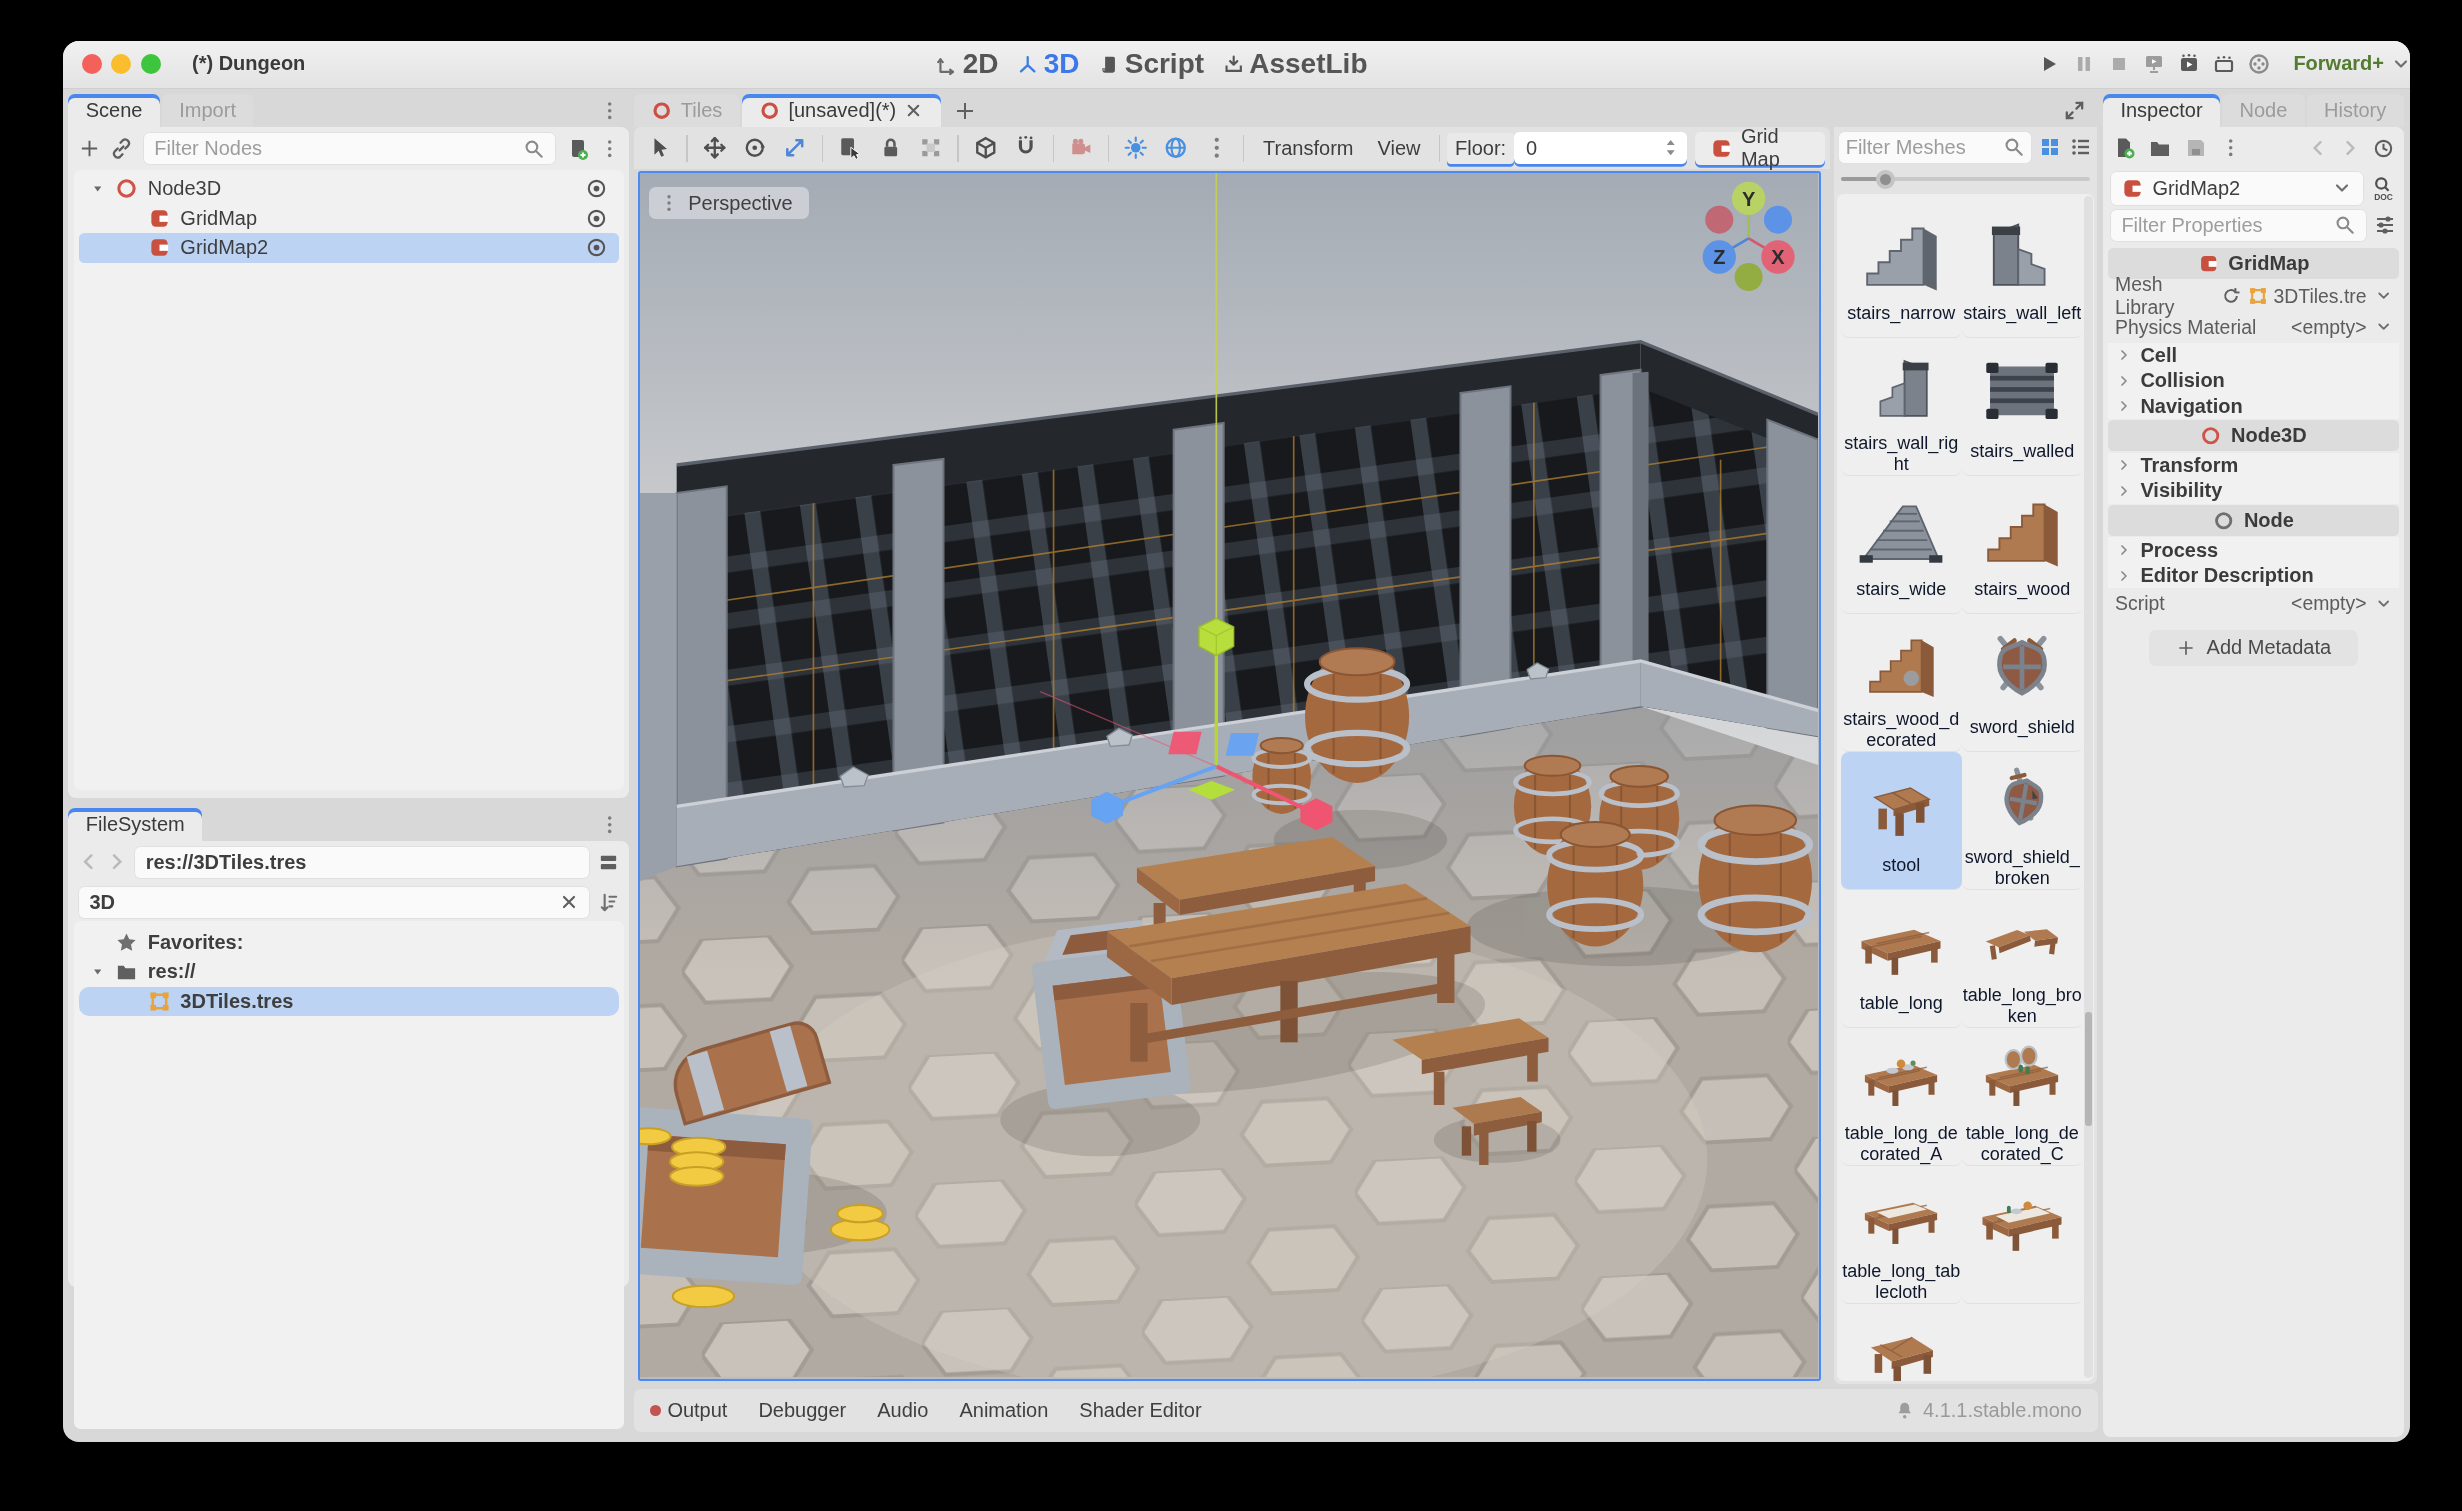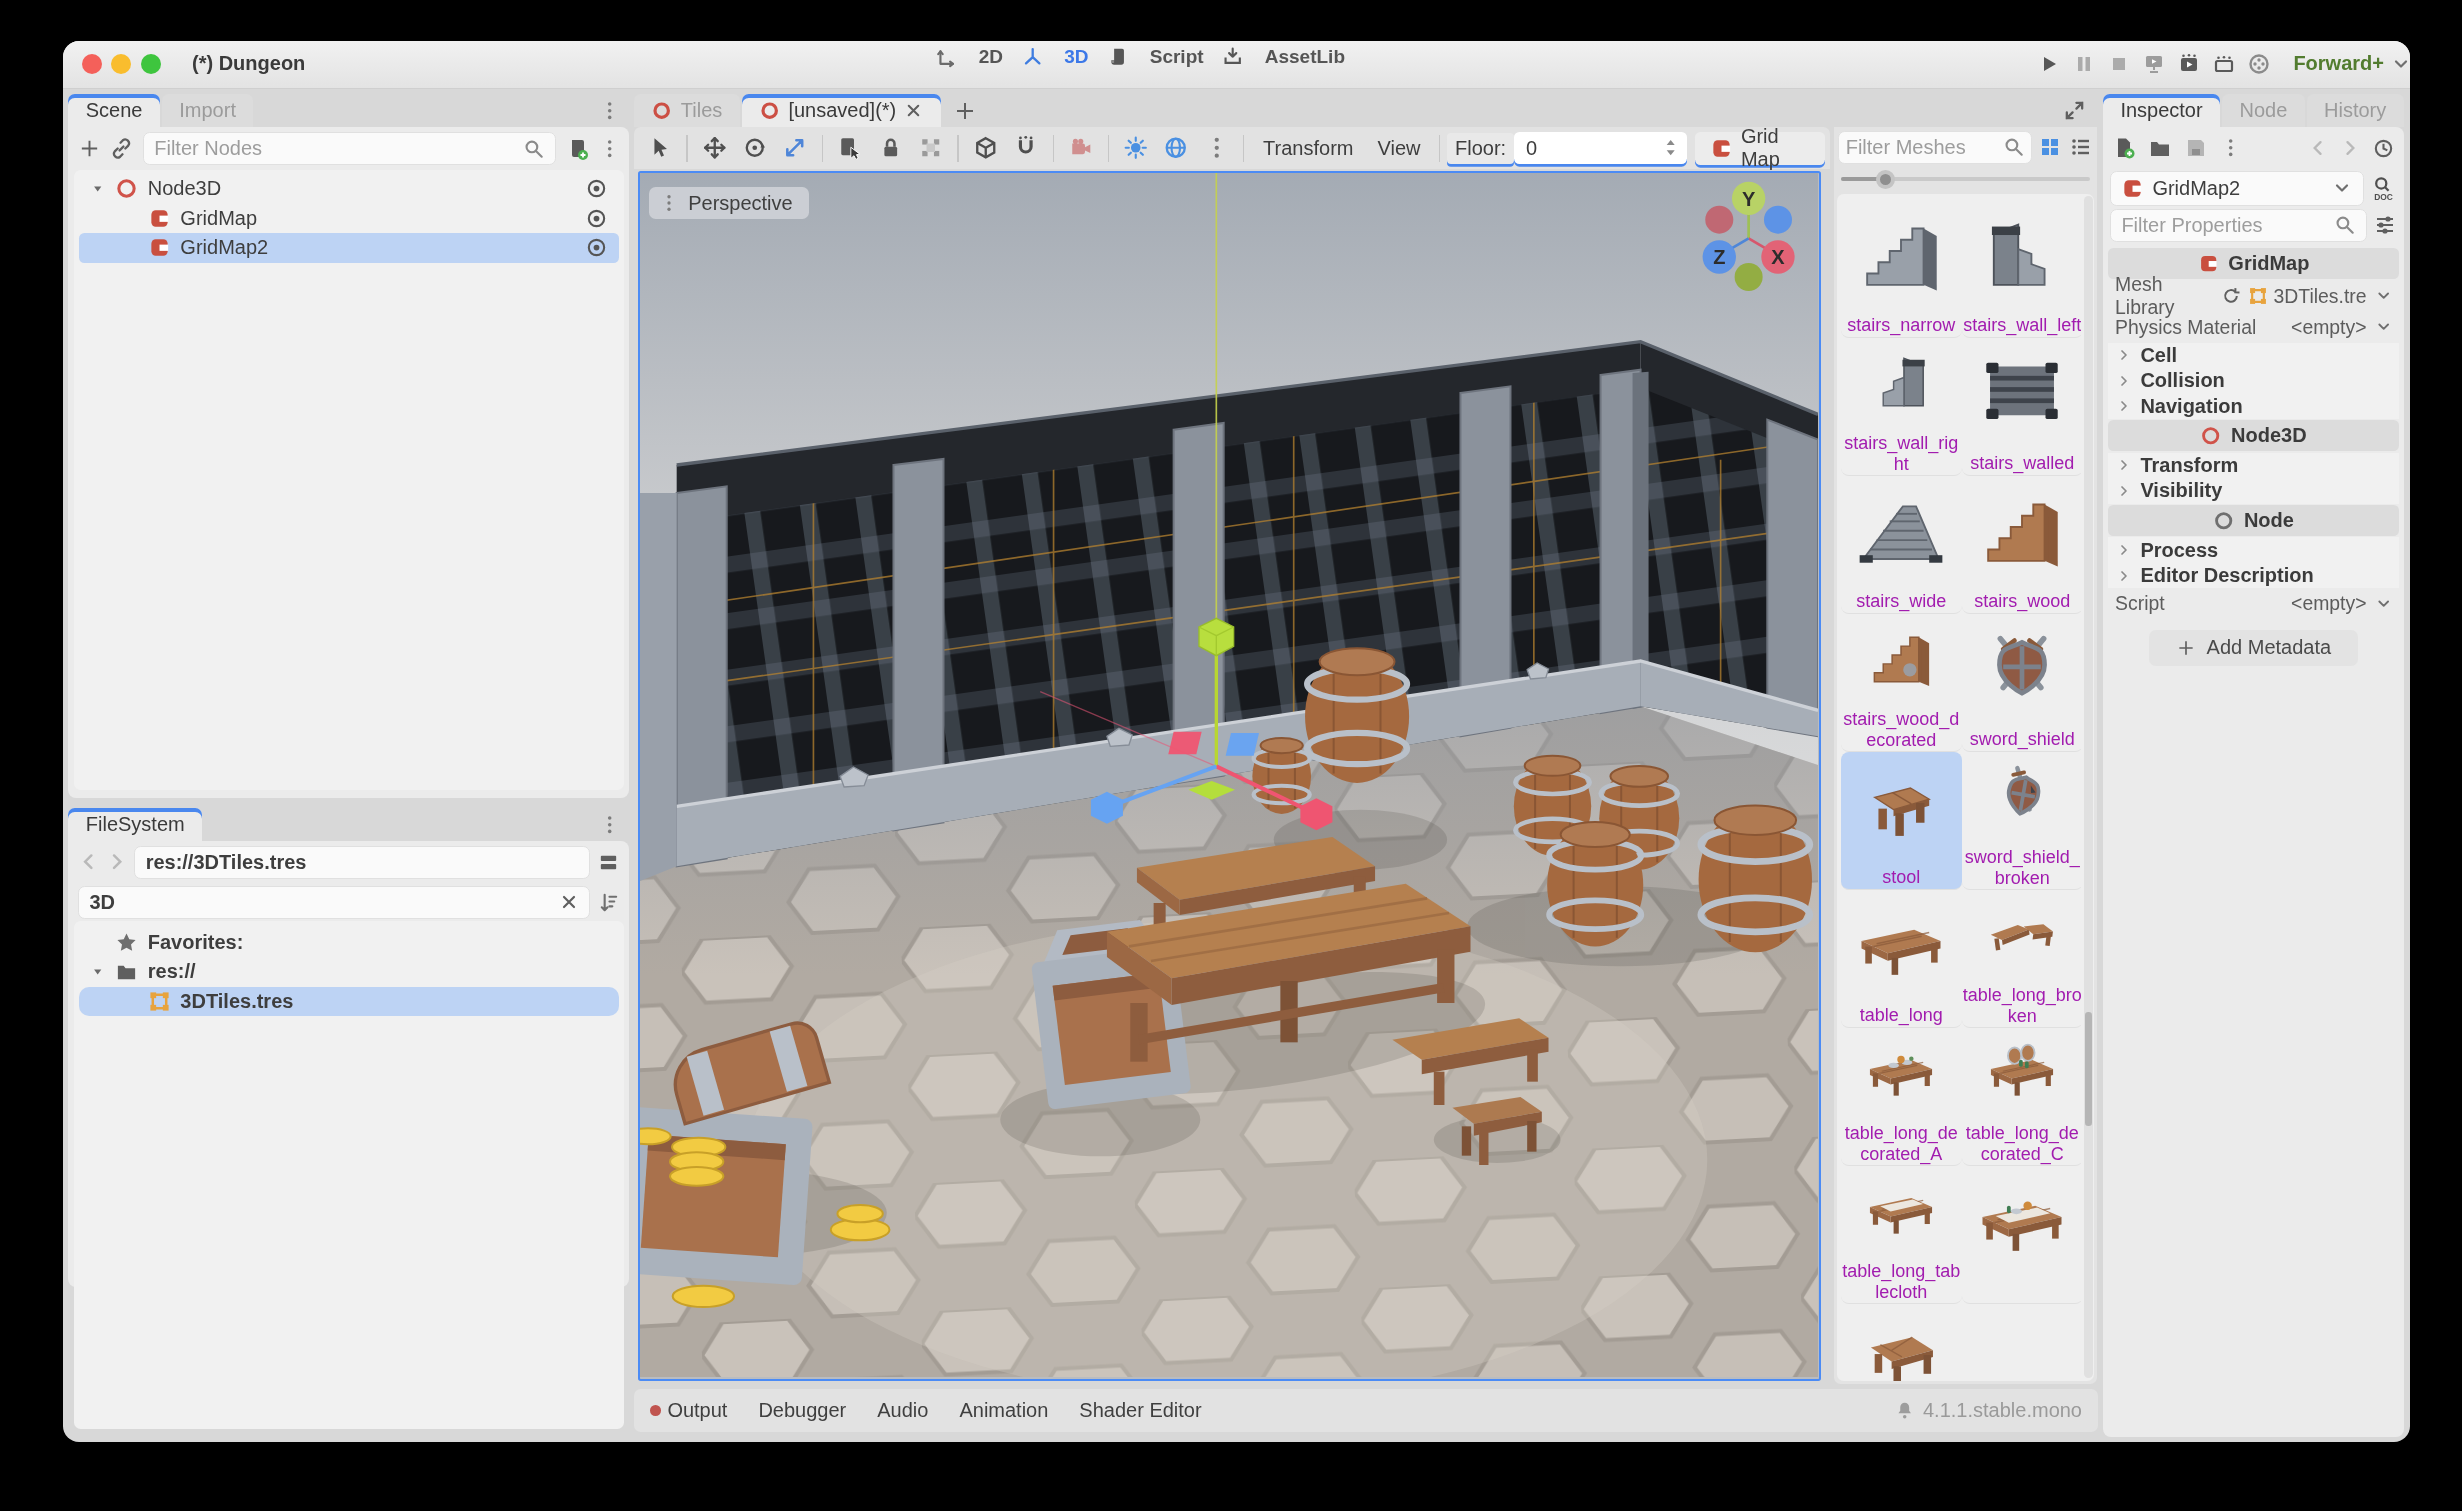--- a/index.html
+++ b/index.html
@@ -7,21 +7,21 @@
          font-family:"Liberation Sans",sans-serif;color:#3e3e3e;}
   .abs{position:absolute;}
   .row{display:flex;align-items:center;}
   #win{position:absolute;left:63px;top:41px;width:2347px;height:1401px;background:#d8d8d8;
        border-radius:16px;overflow:hidden;}
   
   #titlebar{left:0;top:0;width:2347px;height:47px;background:linear-gradient(#f1f1f1,#e3e3e3);
             border-bottom:0.7px solid #cfcfcf;}
   .light{width:20px;height:20px;border-radius:50%;display:inline-block;}
   #win-title{font-weight:bold;font-size:20px;color:#3a3a3a;}
-  .ws-tab{display:flex;align-items:flex-start;gap:21px;font-size:19px;font-weight:bold;color:#555;
+  .ws-tab{display:flex;align-items:center;gap:5px;font-size:28px;font-weight:bold;color:#555;
           padding:0 9.4px;height:36px;cursor:default;}
   .ws-tab.active span{color:#3c78e8;}
   .runbtn{width:35px;height:35px;display:flex;align-items:center;justify-content:center;}
   #forward-mode{font-size:20px;font-weight:bold;color:#527c2f;display:flex;align-items:center;gap:6.7px;}
   
   .tabstrip{display:flex;align-items:flex-end;height:36px;}
   .tab{height:33px;display:flex;align-items:center;gap:8px;padding:0 17.4px;font-size:20px;
        color:#9b9b9b;background:#dcdcdc;border-radius:6.7px 6.7px 0 0;margin-right:2px;}
   .tab.active{background:#ebebeb;color:#3a3a3a;box-shadow:inset 0 4px 0 #4987ee;}
   .panel{background:#ebebeb;border-radius:0 8px 8px 8px;}
@@ -44,22 +44,22 @@
   #floor-spin{width:176px;height:32px;background:#fff;border-radius:5.4px;display:flex;align-items:center;
               font-size:20px;color:#3e3e3e;padding:0 5.4px 0 12px;}
   #gridmap-btn{height:33px;background:#ececec;border-radius:5.4px;display:flex;align-items:center;
                gap:8px;padding:0 14.7px;font-size:20px;color:#3e3e3e;}
   
   #palette{background:#e3e3e3;border-radius:0 0 6.7px 6.7px;}
   #palette-grid{display:grid;grid-template-columns:1fr 1fr;overflow:hidden;}
   .pal-cell{height:138px;display:flex;flex-direction:column;align-items:center;justify-content:flex-start;
             border-bottom:1.3px solid #e0e0e0;border-radius:8px;padding-top:4px;box-sizing:border-box;}
   .pal-cell.sel{background:#bdd3f4;}
-  .pal-name{font-size:18px;line-height:21px;color:#a21caf;text-align:center;word-break:break-all;
-            width:121px;margin-top:17px;}
+  .pal-name{font-size:18px;line-height:21px;color:#0f172a;text-align:center;word-break:break-all;
+            width:121px;margin-top:5px;}
   #pal-scroll{width:9.4px;background:#e0e0e0;border-radius:4.7px;}
   #pal-thumbtrack{width:6.7px;background:#b5b5b5;border-radius:3.3px;}
   
   .insp-cat{height:31px;background:#dcdcdc;border-radius:5.4px;display:flex;align-items:center;
             justify-content:center;gap:9.4px;font-size:20px;font-weight:bold;color:#3b3b3b;margin:1.3px 0;}
   .insp-group{height:25.5px;display:flex;align-items:center;gap:8px;font-size:20px;font-weight:bold;
               color:#3b3b3b;background:#f1f1f1;padding-left:8px;}
   .insp-prop{height:31px;display:flex;align-items:center;font-size:19.4px;color:#5c5c5c;padding:0 6.7px;}
   
   #statusbar{background:#e2e2e2;border-radius:6.7px;display:flex;align-items:center;padding:0 16px;}

